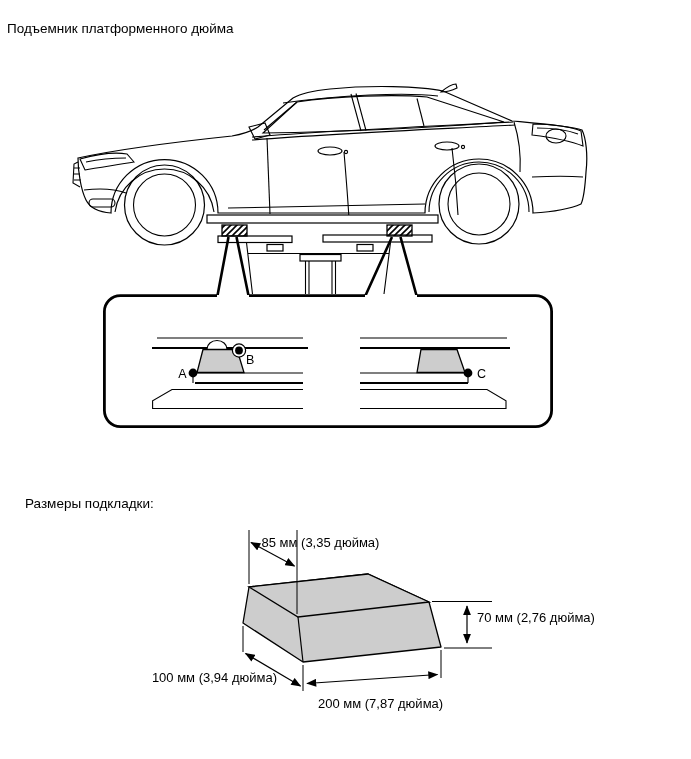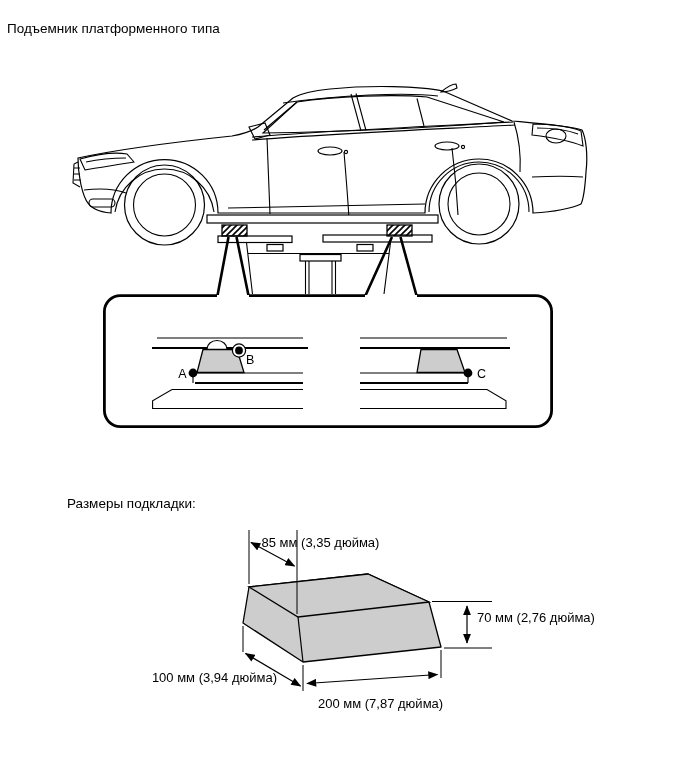--- a/index.html
+++ b/index.html
@@ -3,21 +3,21 @@
 <meta charset="utf-8">
 <style>
   html,body{margin:0;padding:0;background:#fff;}
   .page{
     position:relative;width:691px;height:759px;background:var(--page-bg,#fff);
     font-family:"Liberation Sans", sans-serif;color:var(--line-color,#000);
     overflow:hidden;
   }
   .doc-text{position:absolute;font-size:13.5px;line-height:16px;color:var(--line-color,#000);white-space:nowrap;}
   #title{left:7px;top:21px;}
-  #pad-caption{left:25px;top:496px;margin-left:42px;}
+  #pad-caption{left:25px;top:496px;}
   svg{position:absolute;left:0;top:0;}
   svg text{font-family:"Liberation Sans", sans-serif;fill:var(--line-color,#000);}
   .lbl{font-size:12.5px;}
   .dim{font-size:13px;}
   .ln1{stroke:var(--line-color,#000);stroke-width:1.1;fill:none;}
   .ln{stroke:var(--line-color,#000);stroke-width:1.2;fill:none;}
   .lnthick{stroke:var(--line-color,#000);stroke-width:2;fill:none;}
   .funnel{stroke:var(--line-color,#000);stroke-width:2.6;fill:none;}
   .boxborder{stroke:var(--line-color,#000);stroke-width:2.8;fill:none;}
   .whitefill{fill:#fff;stroke:var(--line-color,#000);stroke-width:1.2;}
@@ -194,16 +194,16 @@
       </g>
 
       <g>
         <path class="extline" d="M 441 650 V 678"></path>
         <path class="dimline" d="M 307 683.5 L 437.5 674.5" marker-start="url(#arrow)" marker-end="url(#arrow)"></path>
         <text class="dim" x="318" y="707.5">200 мм (7,87 дюйма)</text>
       </g>
     </g>
   </svg>
 
-  <div class="doc-text" id="title">Подъемник платформенного типа</div>
+  <div class="doc-text" id="title">Подъемник платформенного дюйма</div>
   <div class="doc-text" id="pad-caption">Размеры подкладки:</div>
 
 </div>
 
 </body></html>

